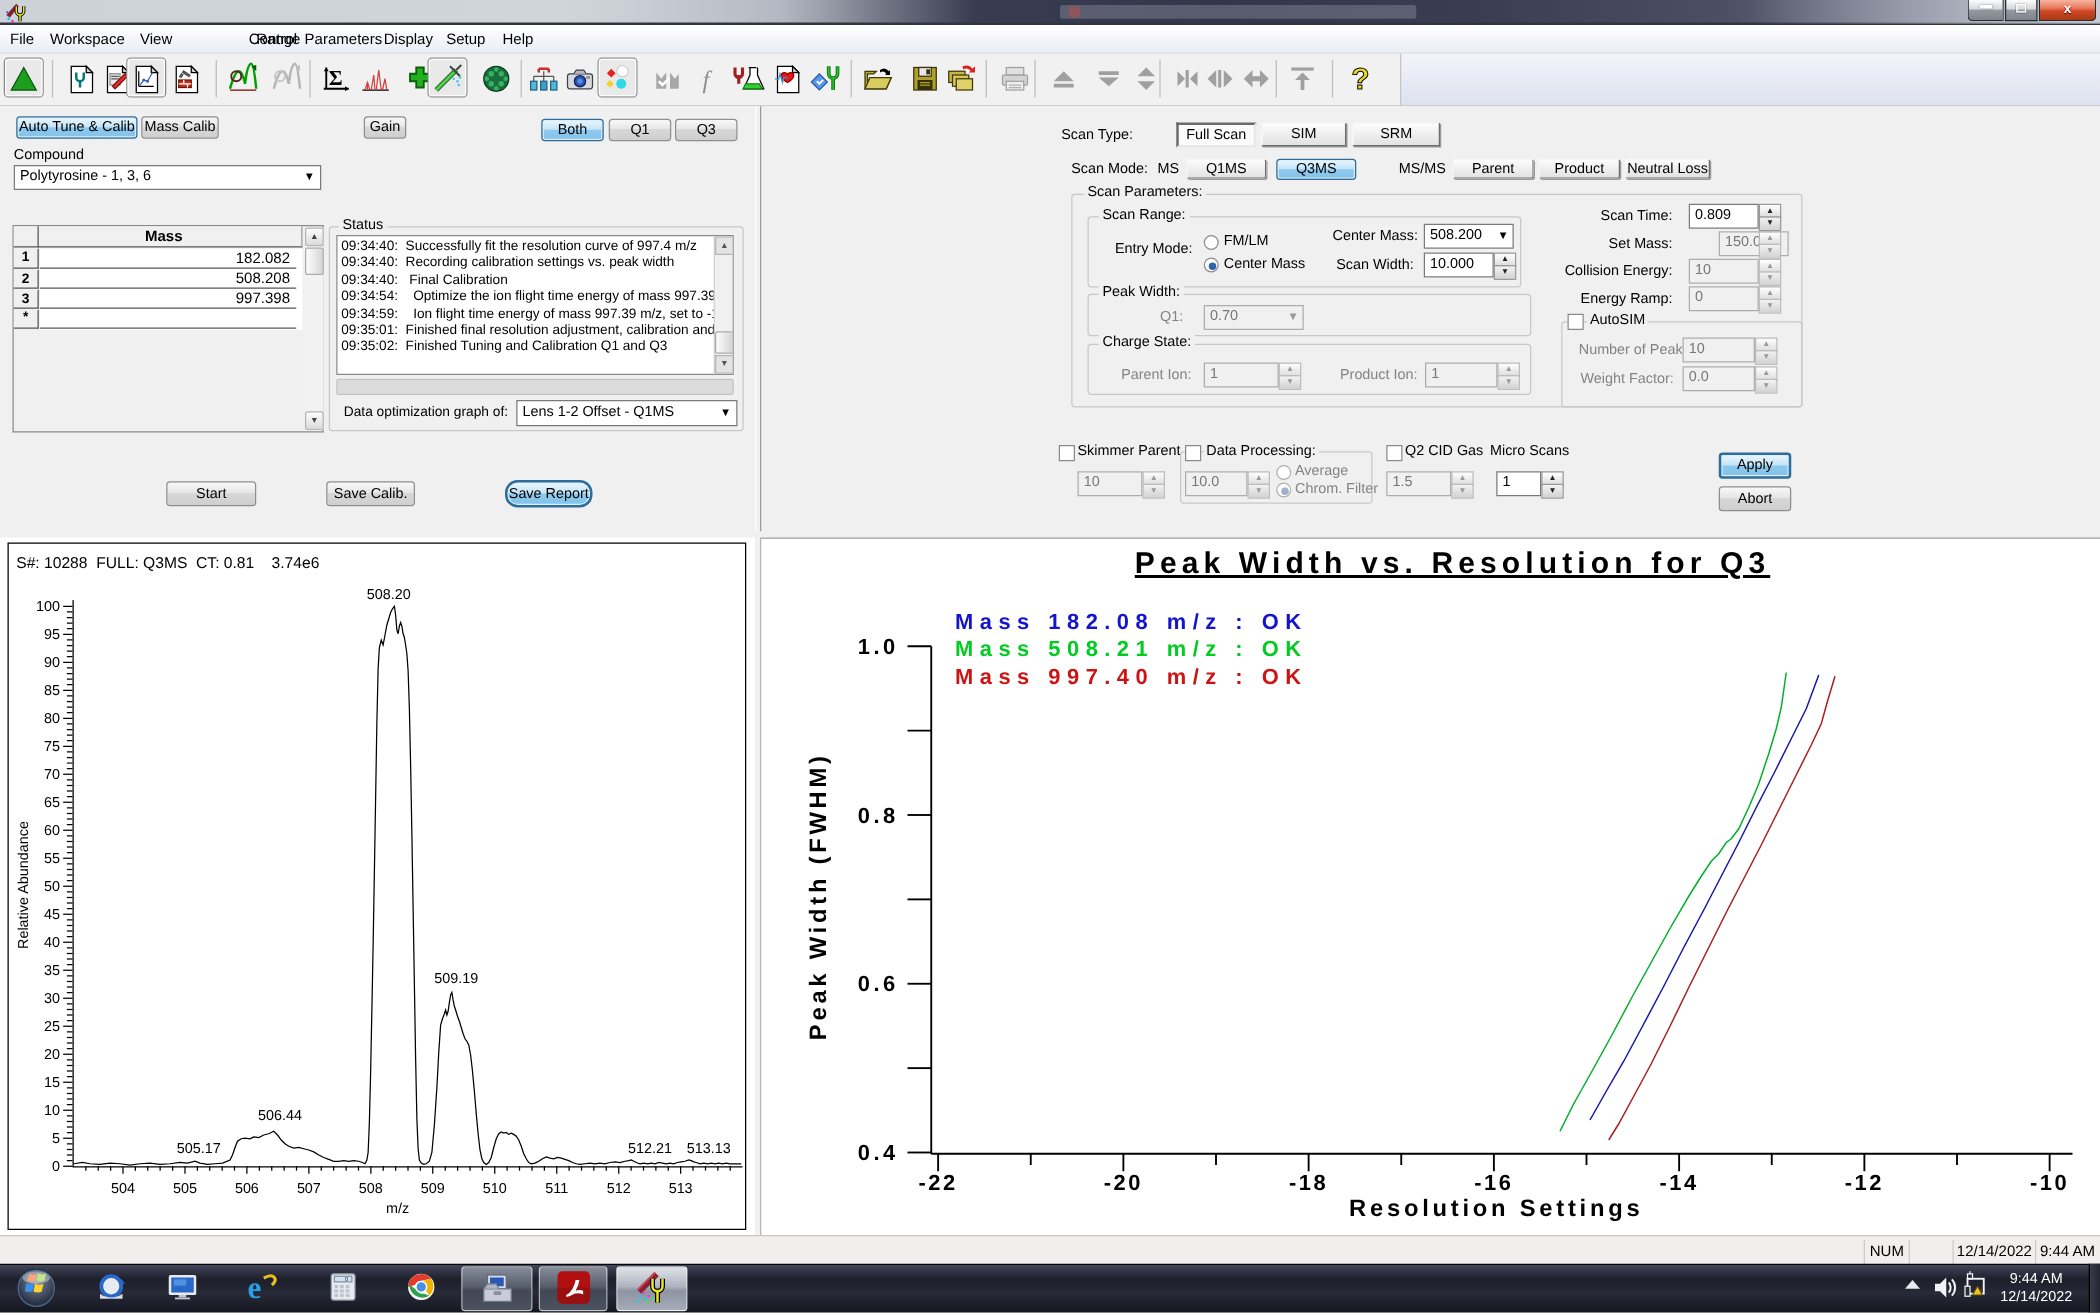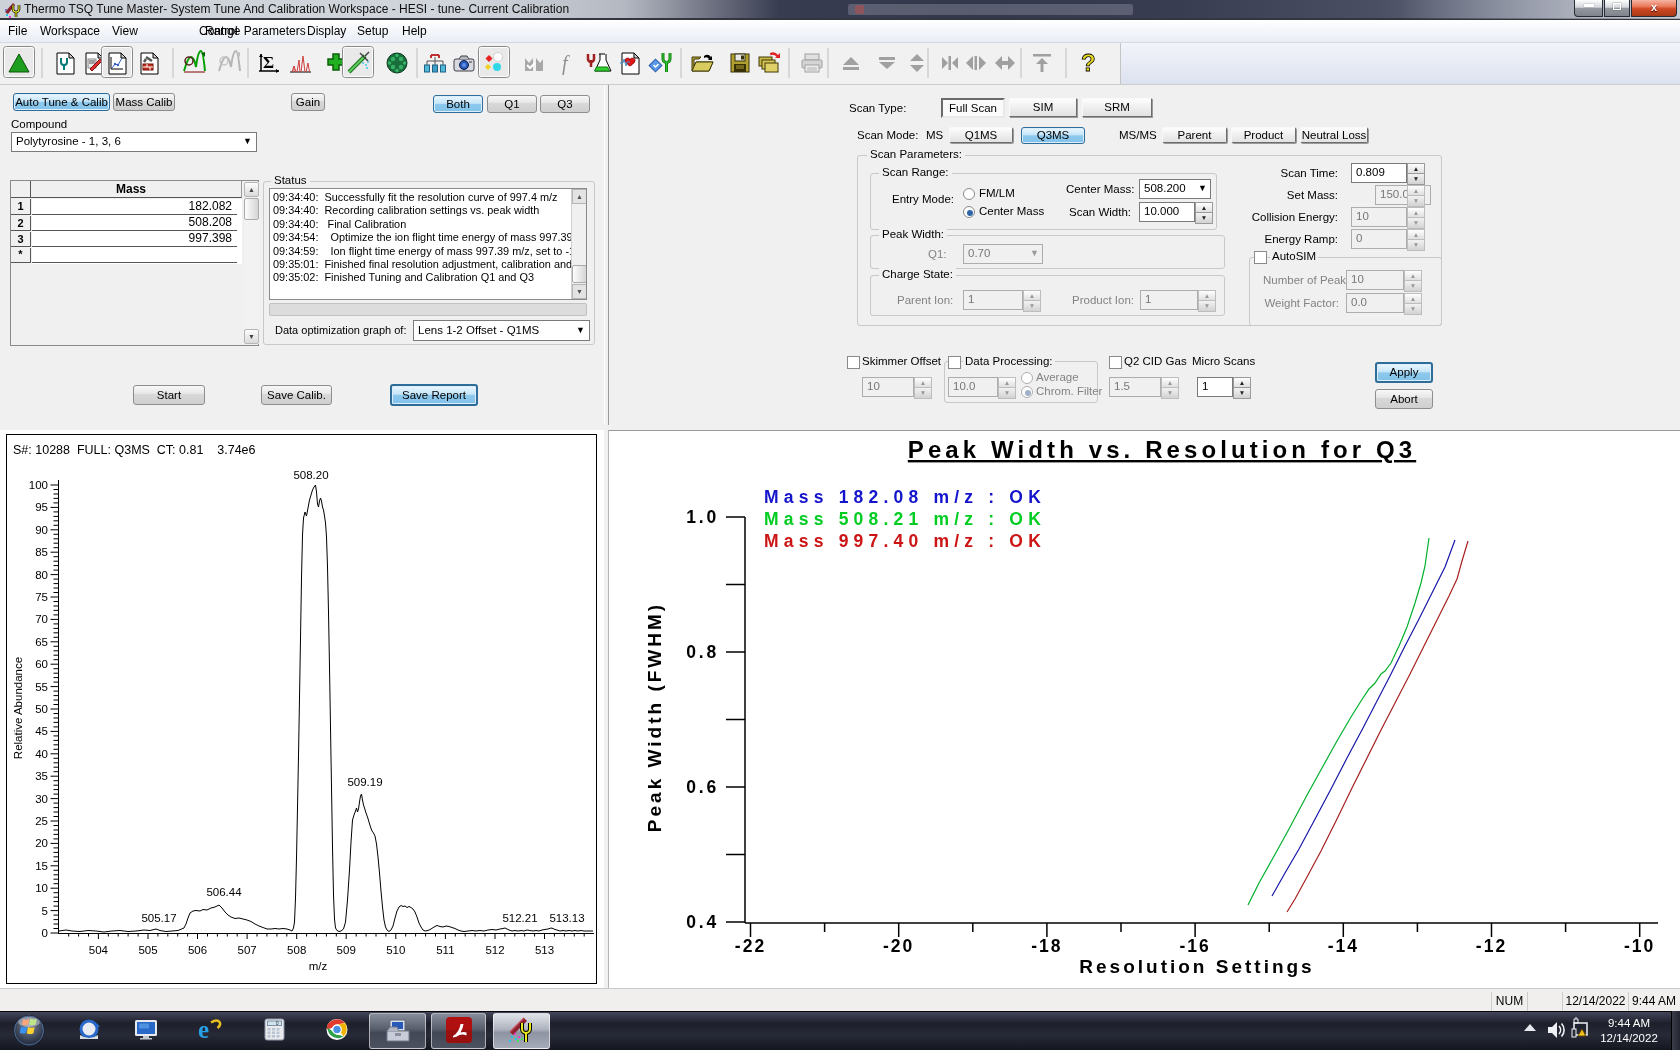--- a/index.html
+++ b/index.html
@@ -70,21 +70,20 @@
         <line x1="12" y1="11" x2="12" y2="16"></line>
       </g>
       <g stroke="#e8e820" stroke-width="1.2" fill="none">
         <path d="M9,4 v4 a3,3 0 0 0 6,0 V4"></path>
         <line x1="12" y1="11" x2="12" y2="16"></line>
       </g>
       <rect x="2" y="13" width="2" height="2" fill="#20c8e8"></rect>
       <rect x="5" y="15" width="2" height="2" fill="#e840c8"></rect>
       <rect x="1" y="8" width="1.5" height="1.5" fill="#4060e0"></rect>
     </svg>
-  <div id="titletext" class="abs">Thermo TSQ Tune Master- System Tune And Calibration Workspace - HESI - tune- Current Calibration</div>
   <div id="titleline" class="abs"></div>
   <div class="abs" style="left:1400px;top:0;width:280px;height:19px;background:linear-gradient(90deg,rgba(200,204,212,0),rgba(200,204,212,0.55) 60%,rgba(210,214,220,0.75));"></div>
   <div class="abs capbtn" style="left:1574px;width:29px;border-radius:0 0 0 4px;">
       <span style="position:absolute;left:9px;top:4px;width:10px;height:3px;background:#fff;box-shadow:0 0 1px #333;"></span>
     </div>
   <div class="abs capbtn" style="left:1604px;width:26px;">
       <span style="position:absolute;left:8px;top:3px;width:8px;height:7px;border:1.5px solid #fff;box-shadow:0 0 1px #333;"></span>
     </div>
   <div class="abs capbtn" id="btnclose" style="left:1631px;width:46px;border-radius:0 0 4px 0;color:#fff;font-size:11px;font-weight:bold;text-align:center;line-height:15px;text-shadow:0 1px 1px #400;">x</div>
 
@@ -367,21 +366,21 @@
       </div>
     </div>
     <div class="abs" style="left:269px;top:218px;width:318px;height:13px;background:#dcdcdc;border:1px solid #c2c2c2;border-radius:2px;"></div>
     <div class="lbl" style="left:275px;top:239px;font-size:11px;">Data optimization graph of:</div>
     <div class="field" style="left:413px;top:235px;width:177px;height:21px;">
       <span style="position:absolute;left:4px;top:3px;">Lens 1-2 Offset - Q1MS</span>
       <span style="position:absolute;right:4px;top:4px;font-size:9px;">▼</span>
     </div>
     <div class="btn" style="left:133px;top:300px;width:72px;height:20px;line-height:18px;">Start</div>
     <div class="btn" style="left:261px;top:300px;width:71px;height:20px;line-height:18px;">Save Calib.</div>
-    <div class="btn def blue" style="left:390px;top:299px;width:88px;height:22px;line-height:18px;">Save Report</div>
+    <div class="btn def blue" style="left:404px;top:299px;width:70px;height:22px;line-height:18px;border-radius:10px;">Save Report</div>
   </div>
 
   <div id="rightpanel" class="abs" style="left:609px;top:85px;width:1071px;height:340px;">
     <div class="lbl" style="left:240px;top:17px;">Scan Type:</div>
     <div class="btn pressed" style="left:332px;top:13px;width:64px;height:20px;line-height:16px;">Full Scan</div>
     <div class="btn classic" style="left:400px;top:13px;width:68px;height:19px;line-height:17px;">SIM</div>
     <div class="btn classic" style="left:473px;top:13px;width:70px;height:19px;line-height:17px;">SRM</div>
     <div class="lbl" style="left:248px;top:44px;">Scan Mode:</div>
     <div class="lbl" style="left:317px;top:44px;">MS</div>
     <div class="btn classic" style="left:340px;top:42px;width:64px;height:16px;line-height:14px;border-radius:2px;">Q1MS</div>
@@ -458,21 +457,21 @@
         <span style="position:absolute;left:4px;top:2px;">10</span>
       </div>
     <div class="spinctl dis abs" style="left:795px;top:185px;"></div>
     <div class="lbl dis" style="left:648px;top:212px;width:82px;text-align:right;">Weight Factor:</div>
     <div class="field dis" style="left:737px;top:208px;width:58px;height:20px;">
         <span style="position:absolute;left:4px;top:2px;">0.0</span>
       </div>
     <div class="spinctl dis abs" style="left:795px;top:208px;"></div>
 
     <span class="check abs" style="left:238px;top:271px;"></span>
-    <div class="lbl" style="left:253px;top:270px;">Skimmer Offset</div>
+    <div class="lbl" style="left:253px;top:270px;">Skimmer Parent</div>
     <div class="field dis" style="left:253px;top:292px;width:52px;height:20px;">
         <span style="position:absolute;left:4px;top:2px;">10</span>
       </div>
     <div class="spinctl dis abs" style="left:305px;top:292px;"></div>
     <div class="groupbox" style="left:335px;top:276px;width:154px;height:42px;"></div>
     <span class="check abs" style="left:339px;top:271px;"></span>
     <div class="lbl" style="left:354px;top:270px;background:#f0f0f0;padding:0 2px;">Data Processing:</div>
     <div class="field dis" style="left:339px;top:292px;width:50px;height:20px;">
         <span style="position:absolute;left:4px;top:2px;">10.0</span>
       </div>

